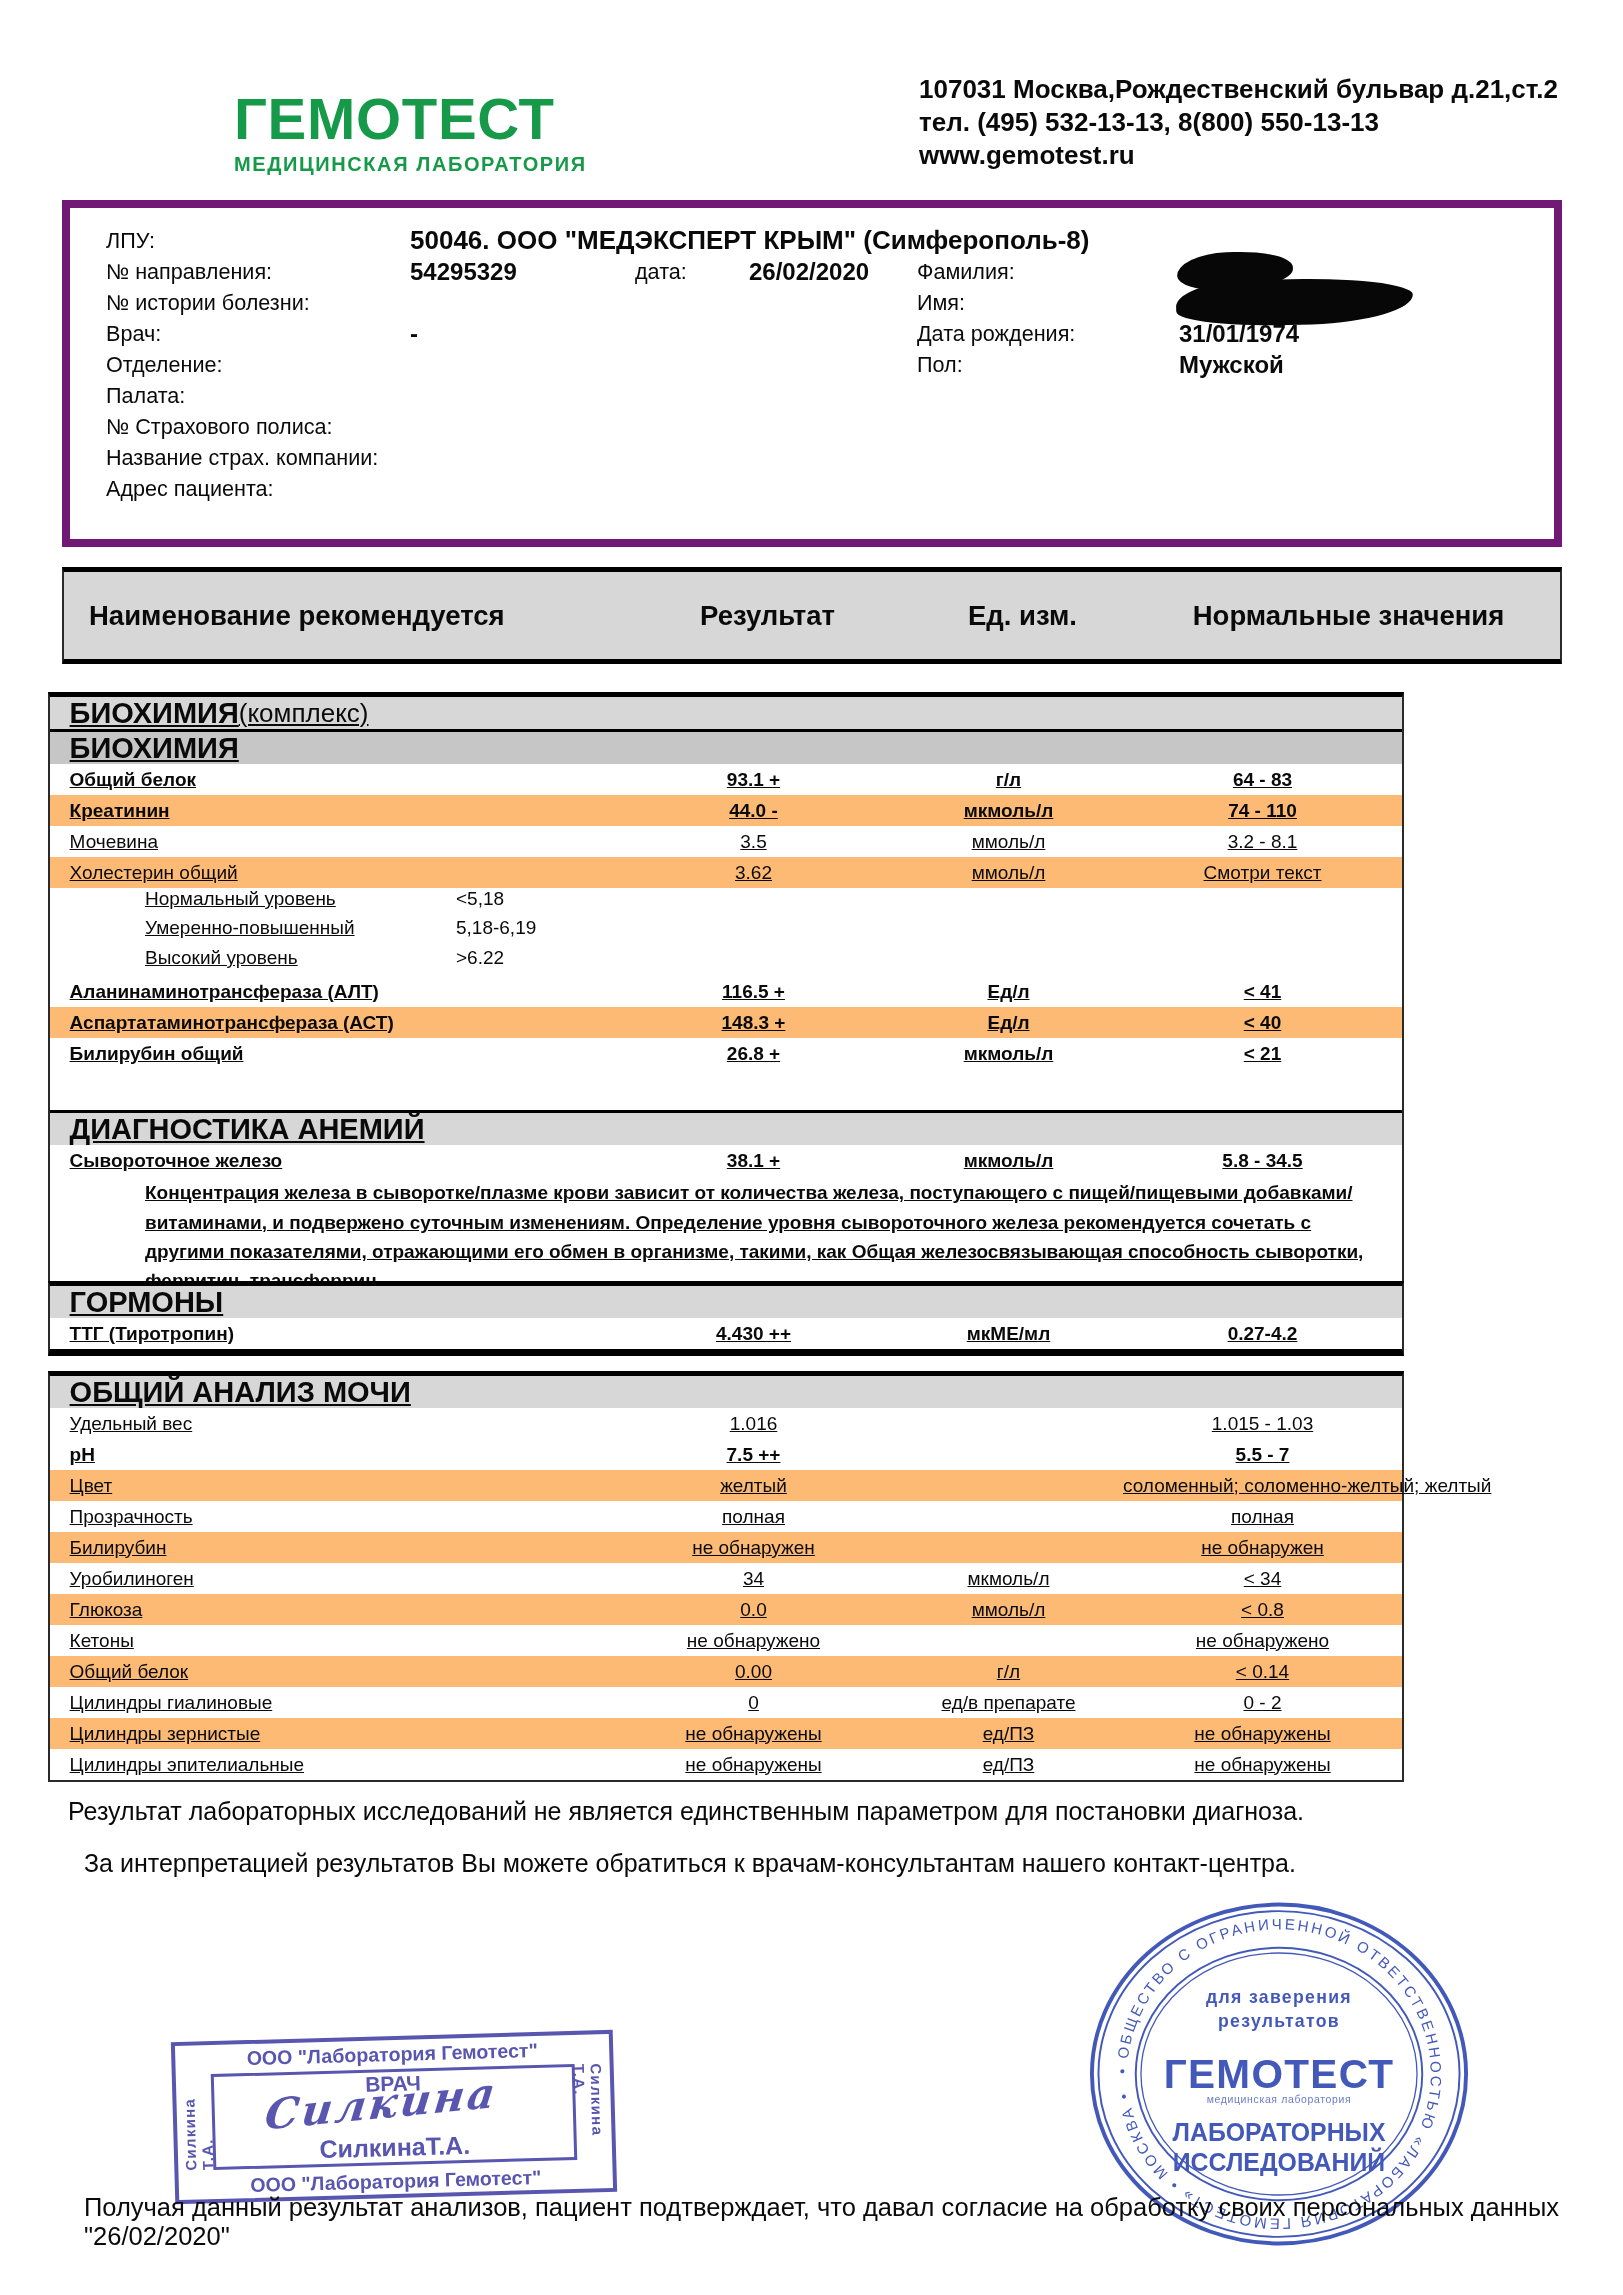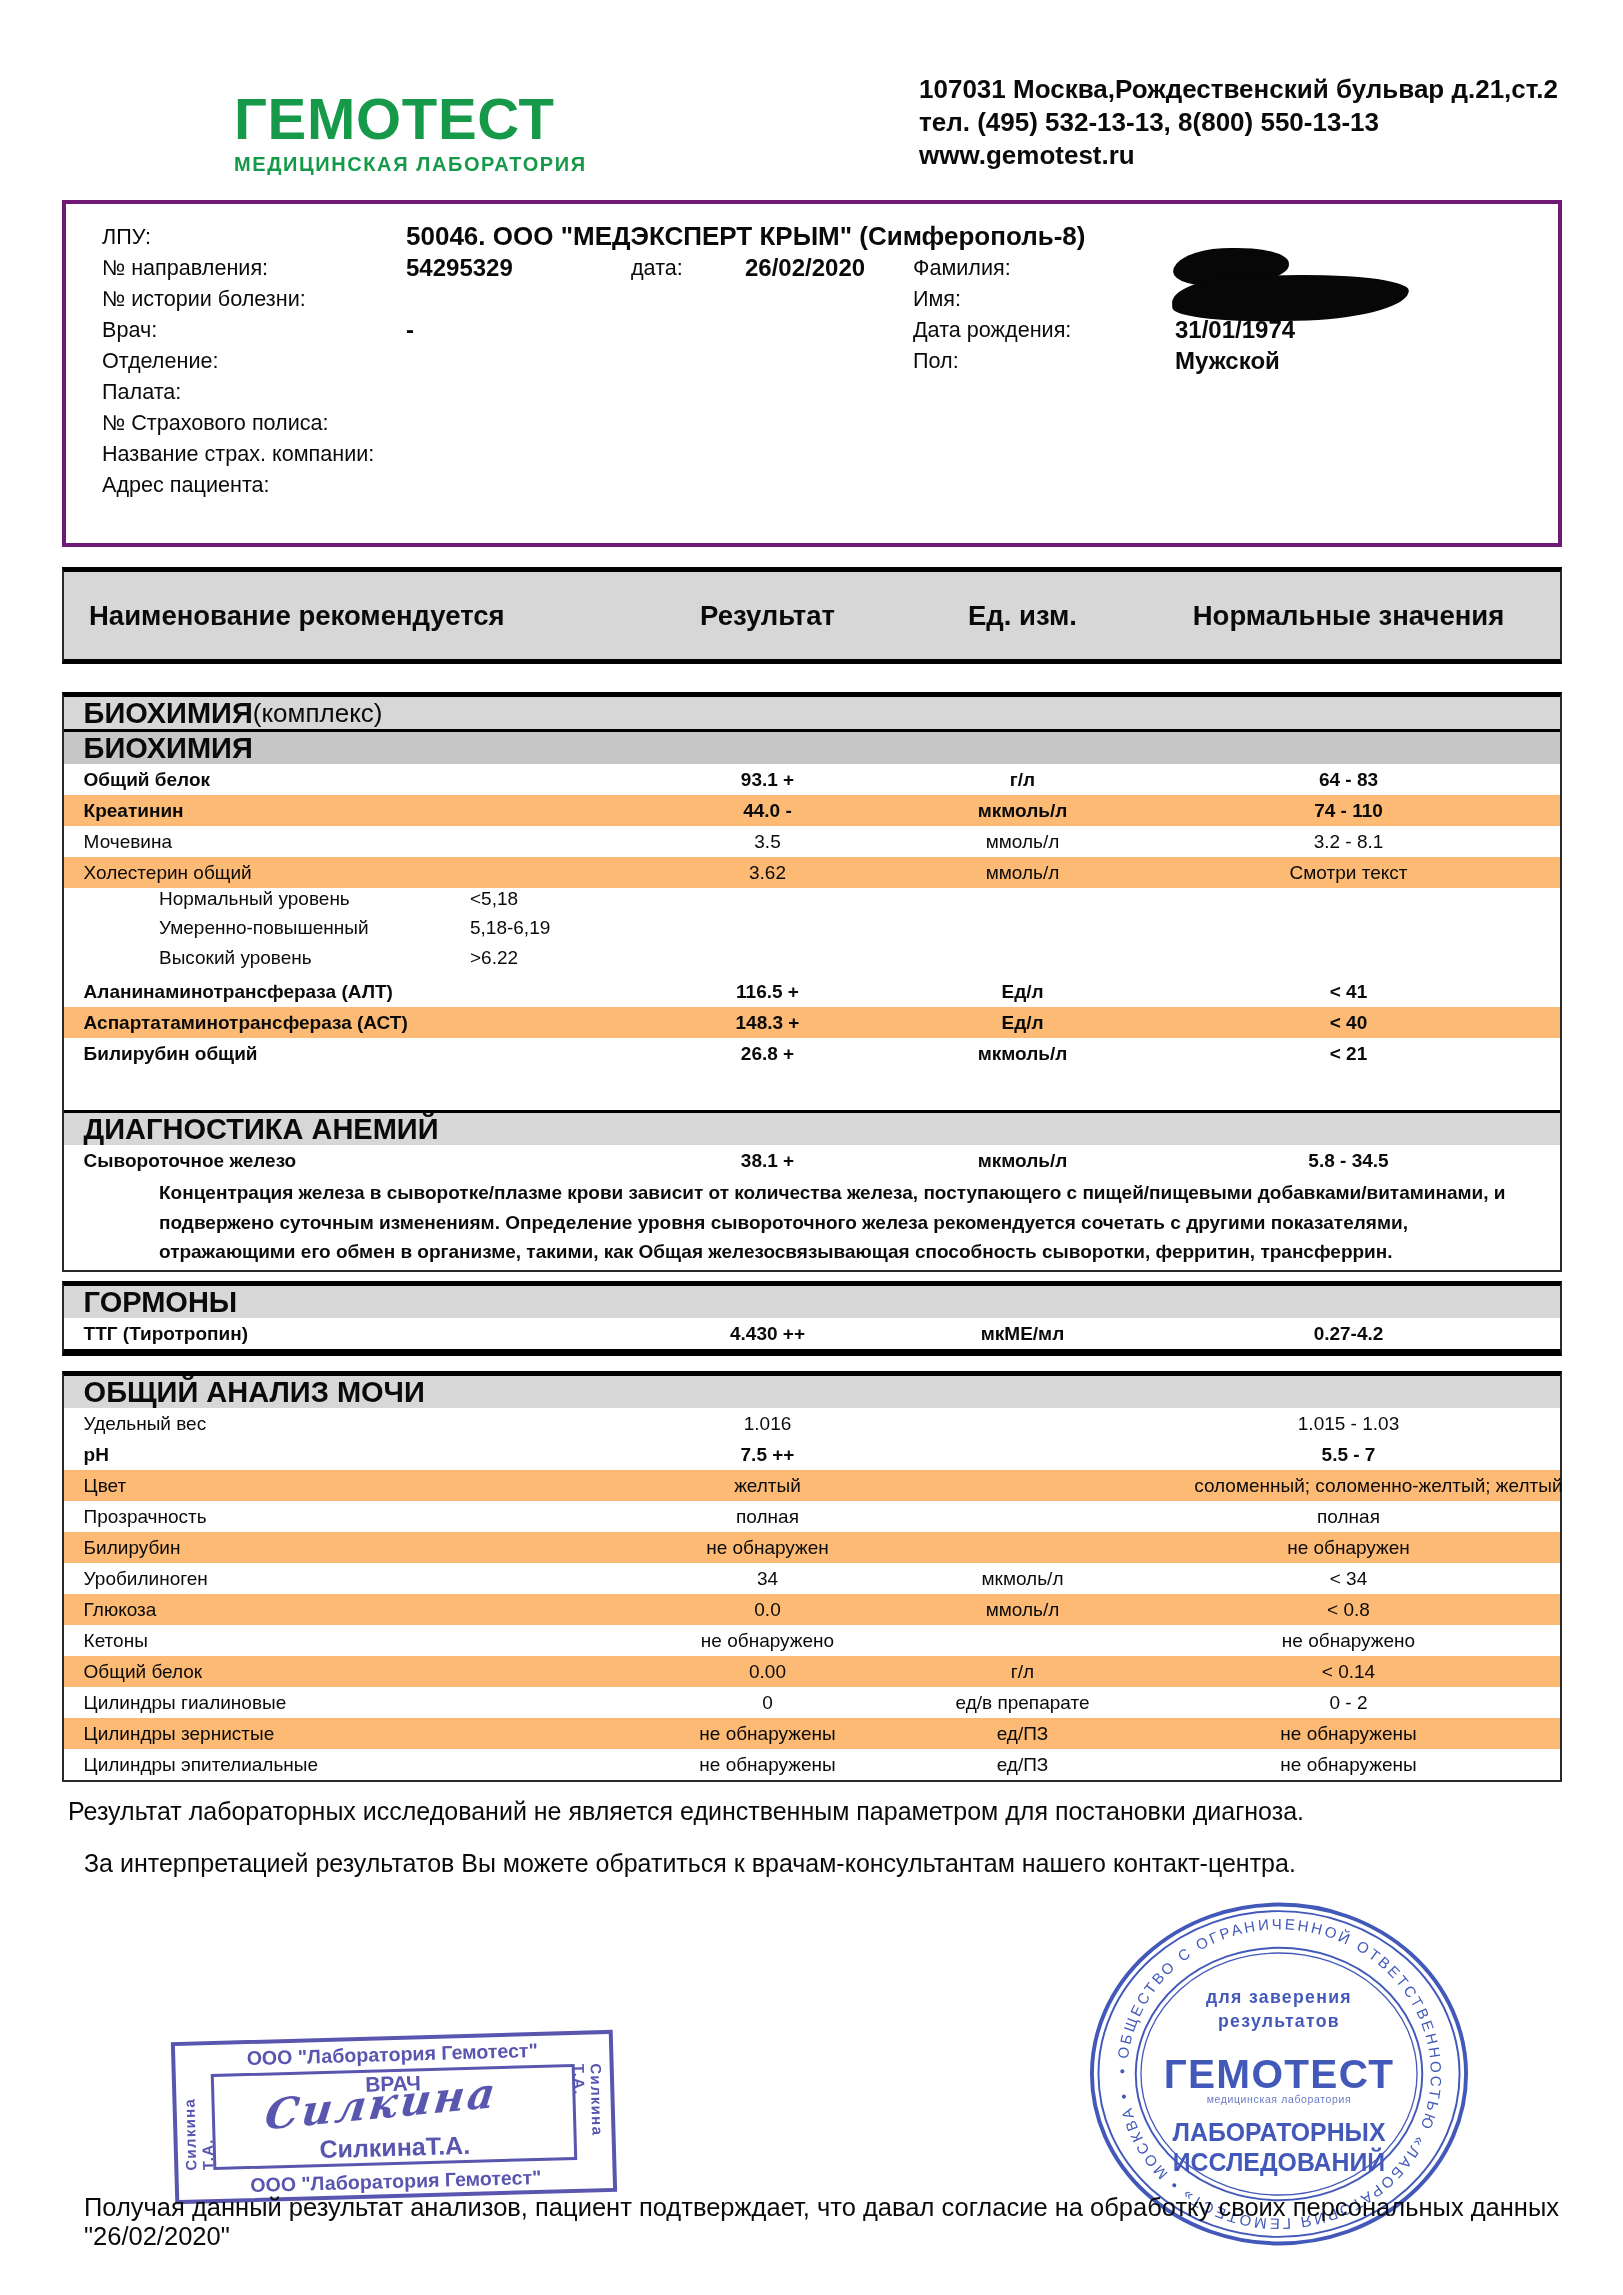--- a/index.html
+++ b/index.html
@@ -6,21 +6,21 @@
   .page{position:relative;width:1623px;height:2295px;background:#fff;overflow:hidden;
         font-family:"Liberation Sans",sans-serif;color:#0a0a0a;}
 
   
   .brand{position:absolute;left:234px;top:90px;color:#169a4a;}
   .brand-title{font-size:58px;font-weight:bold;letter-spacing:0.7px;line-height:1;}
   .brand-sub{font-size:20px;font-weight:bold;letter-spacing:1.6px;margin-top:5.2px;}
   .contact{position:absolute;left:919px;top:73px;font-size:26px;font-weight:bold;line-height:33px;}
 
   
-  .pbox{position:absolute;left:62px;top:200px;width:1500px;height:347px;border:4px solid #701a75;box-sizing:border-box;}
+  .pbox{position:absolute;left:62px;top:200px;width:1500px;height:347px;border:8px solid #701a75;box-sizing:border-box;}
   .p-left{position:absolute;left:36px;top:17px;width:811px;}
   .p-right{position:absolute;left:847px;top:48px;width:648px;}
   .p-row{height:31px;position:relative;display:flex;align-items:center;white-space:nowrap;}
   .p-label{font-size:21.6px;flex:none;}
   .p-left .p-label{width:304px;}
   .p-right .p-label{width:262px;}
   .p-value{font-size:24px;font-weight:bold;}
   .lpu-value{font-size:26px;font-weight:bold;}
   .p-extra-label{position:absolute;left:529px;font-size:21.6px;}
   .p-extra-value{position:absolute;left:643px;font-size:24px;font-weight:bold;}
@@ -28,22 +28,22 @@
   .blob.b1{left:260px;top:-3.9px;width:116px;height:38px;border-radius:46% 54% 58% 42%/62% 48% 55% 45%;}
   .blob.b2{left:259px;top:-7.9px;width:237px;height:46px;border-radius:30% 60% 45% 55%/55% 45% 60% 40%;}
 
   
   .cols{position:absolute;left:62px;top:567px;width:1500px;height:97px;box-sizing:border-box;
         background:#d7d7d7;border:2px solid #2a2a2a;border-top:5.9px solid #000;border-bottom:5.9px solid #000;
         display:grid;grid-template-columns:563px 281px 229px 1fr;align-items:center;font-weight:bold;font-size:27.5px;}
   .cols .c0{padding-left:25px;}
   .cols .cc{text-align:center;}
 
-  .block{position:absolute;left:62px;width:1500px;box-sizing:border-box;background:#fff;
-         border:2px solid #2a2a2a;border-top:5.9px solid #000;border-bottom:2.6px solid #2a2a2a;}
+  .block{position:absolute;left:48px;width:1356px;box-sizing:border-box;background:#fff;
+         border:2px solid #2a2a2a;border-top:5.9px solid #000;border-bottom:2.6px solid #2a2a2a;text-decoration:underline;}
   #block-biochem{top:692px;}
   #block-hormones{top:1281px;border-bottom:7.2px solid #000;}
   #block-urine{top:1371px;}
 
   .t-sec,.t-sub{height:32px;display:flex;align-items:center;padding-left:19.6px;font-size:29px;font-weight:bold;}
   .t-sec{background:#d7d7d7;}
   .t-sub{background:#c6c6c6;}
   .t-sec .sfx{font-weight:normal;font-size:26px;}
   .t-sec.line-below{border-bottom:3.3px solid #000;}
   .t-sec.line-above{border-top:3.9px solid #000;margin-top:41px;}

